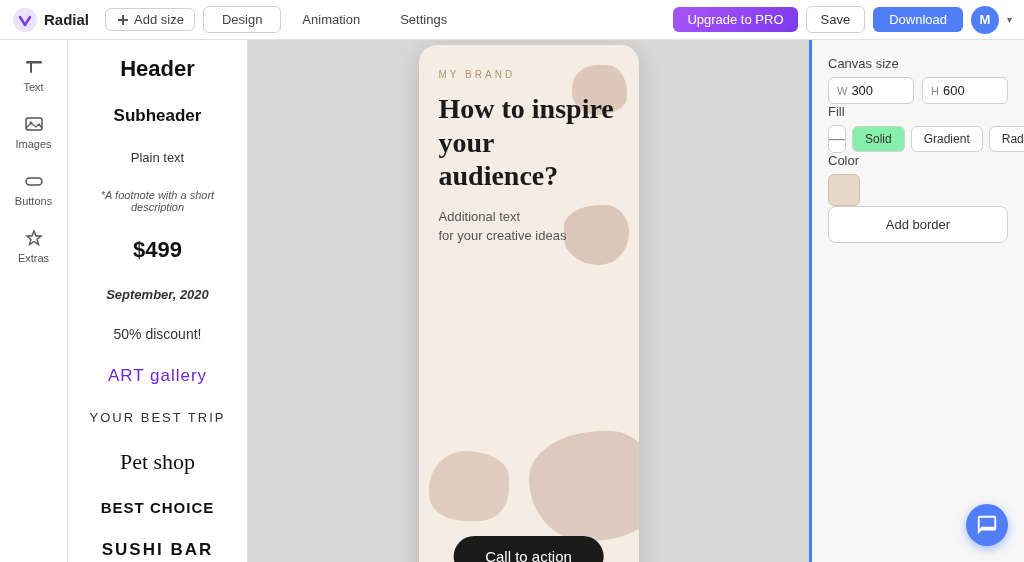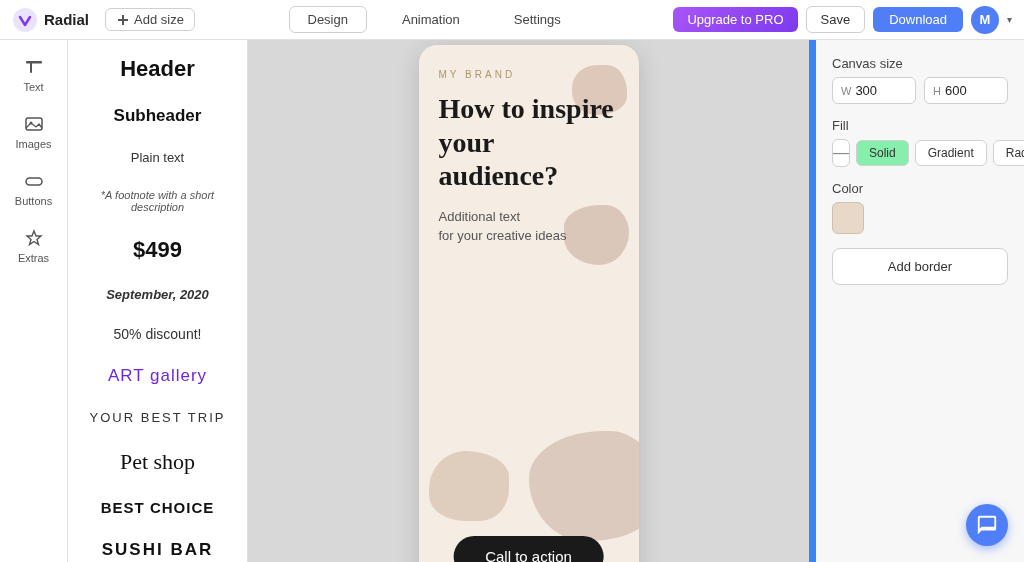--- a/index.html
+++ b/index.html
@@ -38,22 +38,21 @@
       border-radius: 6px;
       padding: 3px 10px;
       font-size: 13px;
       color: #444;
       cursor: pointer;
       background: #fff;
     }
     .topbar-center {
       flex: 1;
       display: flex;
-      justify-content: center;
-      gap: 16px;
+      gap: 2px;
     }
     .topbar-tab {
       padding: 5px 18px;
       font-size: 13px;
       color: #444;
       border-radius: 6px;
       cursor: pointer;
       border: 1px solid transparent;
     }
     .topbar-tab.active {
@@ -322,26 +321,25 @@
       height: 110px;
       background: #c0a090;
       border-radius: 60% 40% 55% 45% / 45% 55% 40% 60%;
       opacity: 0.45;
     }
 
     
     .right-panel {
       width: 215px;
       background: #f7f7f7;
-      border-left: 7px solid #3b82f6;
+      border-left: 3px solid #3b82f6;
       padding: 16px;
       flex-shrink: 0;
       display: flex;
       flex-direction: column;
-      gap: 14px;
       overflow-y: auto;
     }
 
     .rp-section-label {
       font-size: 13px;
       color: #444;
       font-weight: 500;
       margin-bottom: 6px;
     }
 

